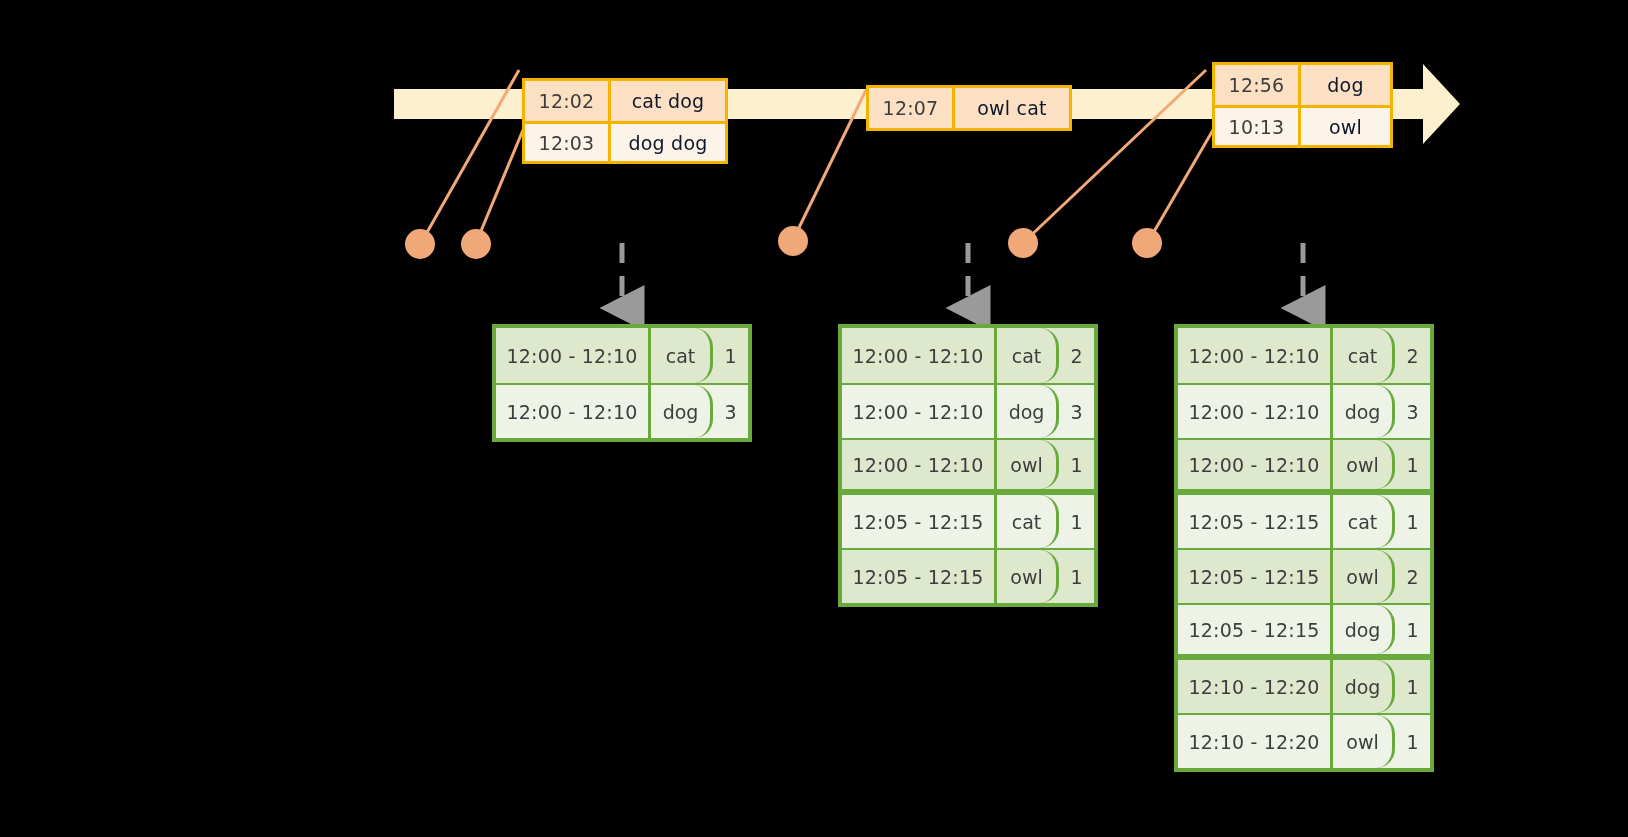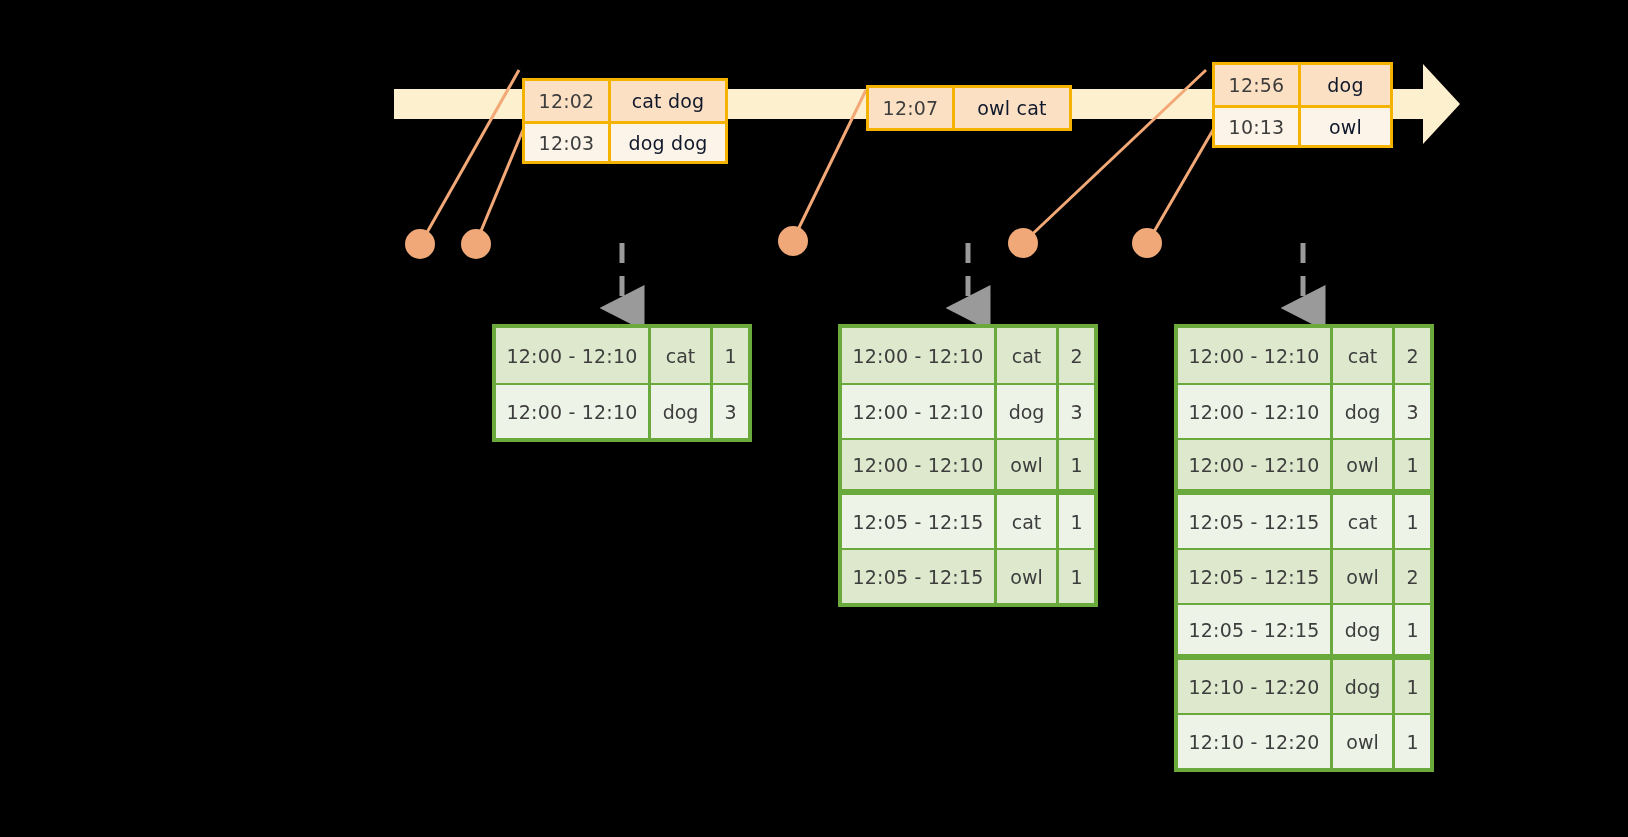--- a/index.html
+++ b/index.html
@@ -94,20 +94,21 @@
     letter-spacing: .2px;
   }
   .wt-key {
     display: flex;
     align-items: center;
     justify-content: center;
     border-right: 3px solid #6aaa3c;
     box-sizing: border-box;
     color: #3d3d3d;
     font-size: 19px;
+    border-radius: 19px;
   }
   .wt-count {
     display: flex;
     align-items: center;
     justify-content: center;
     box-sizing: border-box;
     color: #3d3d3d;
     font-size: 19px;
   }
 </style>

